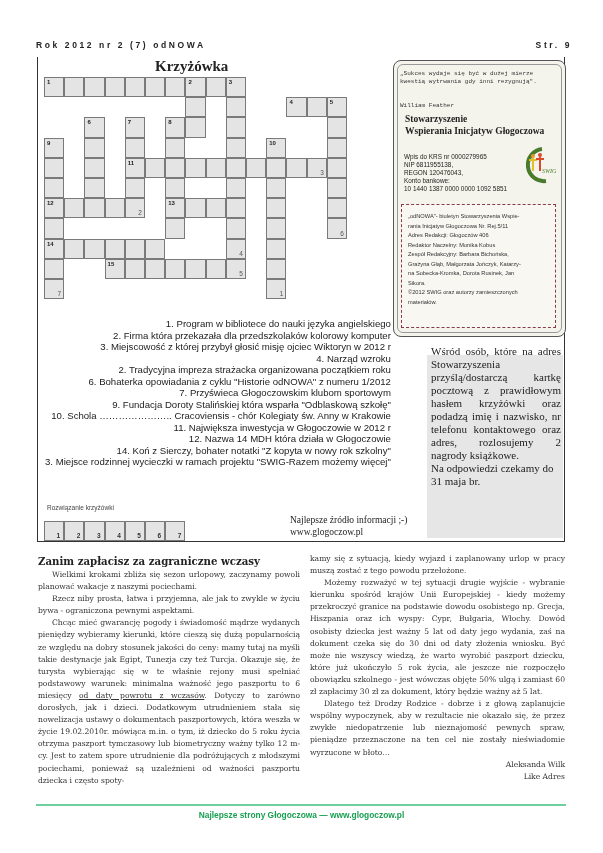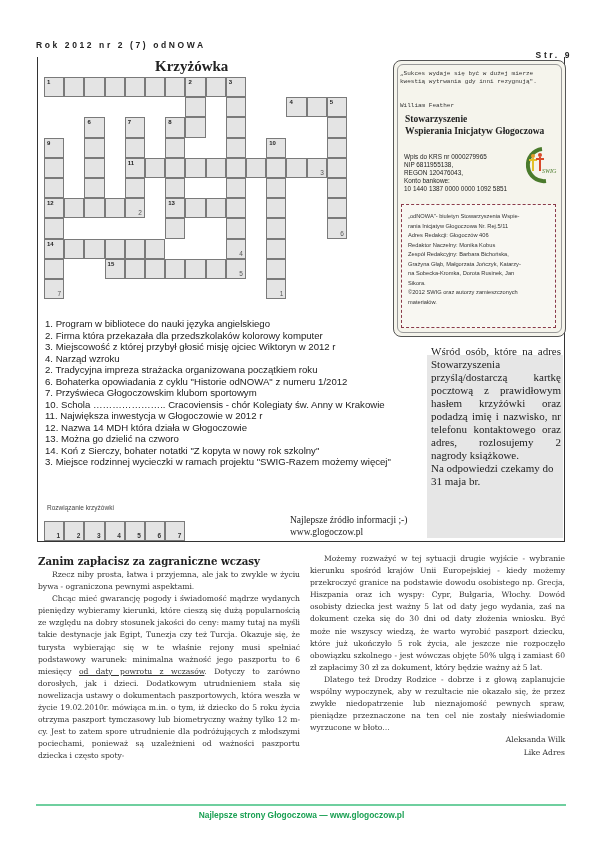--- a/index.html
+++ b/index.html
@@ -1,32 +1,32 @@
 <!DOCTYPE html>
 <html><head>
 <meta charset="utf-8">
 <style>
   * { box-sizing: border-box; margin: 0; padding: 0; }
   html, body { width: 603px; height: 853px; background: #ffffff; overflow: hidden; }
   body { position: relative; font-family: "Liberation Sans", sans-serif; color: #222; }
 
   .header { position: absolute; top: 40px; left: 36px; width: 536px; height: 14px; font-family: "Liberation Sans", sans-serif; font-weight: bold; font-size: 8.5px; letter-spacing: 2.6px; color: #222; }
   .header .left { position: absolute; left: 0; top: 0; }
-  .header .right { position: absolute; right: 0; top: 10px; margin-left: 39px; }
+  .header .right { position: absolute; right: 0; top: 0; margin-left: 39px; }
 
   .frame { position: absolute; left: 37px; top: 57px; width: 528px; height: 485px; border-left: 1.5px solid #333; border-right: 1.5px solid #333; border-bottom: 1.5px solid #333; }
 
   .cw-title { position: absolute; left: 155px; top: 58px; font-family: "Liberation Serif", serif; font-weight: bold; font-size: 15px; color: #222; }
 
   .grid { position: absolute; left: 44px; top: 77px; width: 320px; height: 230px; }
   .cell { position: absolute; width: 20.2px; height: 20.2px; background: #e4e4e4; border: 0.8px solid #7a7a7a; }
   .cell .num { position: absolute; left: 2px; top: 1px; font-size: 6px; font-weight: bold; color: #222; }
   .cell .mark { position: absolute; right: 2px; bottom: 1px; font-size: 6.5px; color: #555; }
 
-  .clues { position: absolute; left: 45px; top: 318px; font-size: 9.6px; line-height: 11.5px; color: #222; }
+  .clues { position: absolute; left: 45px; top: 318px; font-size: 9.6px; line-height: 11.5px; color: #222; text-align: right; }
   .clues div { white-space: nowrap; }
 
   .sol-label { position: absolute; left: 47px; top: 504px; font-size: 6.5px; color: #444; }
   .sol-row { position: absolute; left: 44px; top: 521px; display: flex; }
   .sol-cell { width: 20.2px; height: 20.2px; background: #e4e4e4; border: 0.8px solid #7a7a7a; position: relative; }
   .sol-cell span { position: absolute; right: 3px; bottom: 1px; font-size: 6.5px; font-weight: bold; color: #333; }
 
   .source { position: absolute; left: 290px; top: 514px; font-family: "Liberation Serif", serif; font-size: 9.5px; line-height: 12px; color: #222; }
 
   
@@ -200,24 +200,24 @@
   </div>
 
 <div class="clues" id="clues">
     <div>1. Program w bibliotece do nauki języka angielskiego</div>
     <div>2. Firma która przekazała dla przedszkolaków kolorowy komputer</div>
     <div>3. Miejscowość z której przybył głosić misję ojciec Wiktoryn w 2012 r</div>
     <div>4. Narząd wzroku</div>
     <div>2. Tradycyjna impreza strażacka organizowana początkiem roku</div>
     <div>6. Bohaterka opowiadania z cyklu "Historie odNOWA" z numeru 1/2012</div>
     <div>7. Przyświeca Głogoczowskim klubom sportowym</div>
+    <div>9. Fundacja Doroty Stalińskiej która wsparła "Odblaskową szkołę"</div>
     <div>10. Schola ………………….. Cracoviensis - chór Kolegiaty  św. Anny w Krakowie</div>
     <div>11. Największa inwestycja w Głogoczowie w 2012 r</div>
     <div>12. Nazwa 14 MDH która działa w Głogoczowie</div>
-    <div>13. Można go dzielić na czworo</div>
     <div>14. Koń z Sierczy, bohater notatki "Z kopyta w nowy rok szkolny"</div>
     <div>3. Miejsce rodzinnej wycieczki w ramach projektu "SWIG-Razem możemy więcej"</div>
   </div>
 
 <div class="sol-label">Rozwiązanie krzyżówki</div>
 <div class="sol-row" id="sol-row">
     <div class="sol-cell">
       <span>1</span>
     </div>
     <div class="sol-cell">
@@ -282,24 +282,26 @@
   </div>
 
 <div class="contest"></div>
 <div class="contest-text">
   <div>Wśród osób, które na adres Stowarzyszenia przyślą/dostarczą kartkę pocztową z prawidłowym hasłem krzyżówki oraz podadzą imię i nazwisko, nr telefonu kontaktowego oraz adres, rozlosujemy 2 nagrody książkowe.</div>
   <div style="text-align:left">Na odpowiedzi czekamy do 31 maja br.</div>
 </div>
 
 <div class="article-title">Zanim zapłacisz za zagraniczne wczasy</div>
 <div class="col col1">
+  <p>Wielkimi krokami zbliża się sezon urlopowy, zaczynamy powoli planować wakacje z naszymi pociechami.</p>
   <p>Rzecz niby prosta, łatwa i przyjemna, ale jak to zwykle w życiu bywa - ograniczona pewnymi aspektami.</p>
   <p><span>Chcąc mieć gwarancję pogody i świadomość mądrze wydanych pieniędzy wybieramy kierunki, które cieszą się dużą popularnością ze względu na dobry stosunek jakości do ceny: mamy tutaj na myśli takie destynacje jak Egipt, Tunezja czy też Turcja. Okazuje się, że turysta wybierając się w te właśnie rejony musi spełniać podstawowy warunek: minimalna ważność jego paszportu to 6 miesięcy </span><span class="underline">od daty powrotu z wczasów</span><span>. Dotyczy to zarówno dorosłych, jak i dzieci. Dodatkowym utrudnieniem stała się nowelizacja ustawy o dokumentach paszportowych, która weszła w życie 19.02.2010r. mówiąca m.in. o tym, iż dziecko do 5 roku życia otrzyma paszport tymczasowy lub biometryczny ważny tylko 12 m-cy. Jest to zatem spore utrudnienie dla podróżujących z młodszymi pociechami, ponieważ są uzależnieni od ważności paszportu dziecka i często spoty-</span></p>
 </div>
 <div class="col col2">
+  <p class="noindent">kamy się z sytuacją, kiedy wyjazd i zaplanowany urlop w pracy muszą zostać z tego powodu przełożone.</p>
   <p>Możemy rozważyć w tej sytuacji drugie wyjście - wybranie kierunku spośród krajów Unii Europejskiej - kiedy możemy przekroczyć granice na podstawie dowodu osobistego np. Grecja, Hiszpania oraz ich wyspy: Cypr, Bułgaria, Włochy. Dowód osobisty dziecka jest ważny 5 lat od daty jego wydania, zaś na dokument czeka się do 30 dni od daty złożenia wniosku. Być może nie wszyscy wiedzą, że warto wyrobić paszport dziecku, które już ukończyło 5 rok życia, ale jeszcze nie rozpoczęło obowiązku szkolnego - jest wówczas objęte 50% ulgą i zamiast 60 zł zapłacimy 30 zł za dokument, który będzie ważny aż 5 lat.</p>
   <p>Dlatego też Drodzy Rodzice - dobrze i z głową zaplanujcie wspólny wypoczynek, aby w rezultacie nie okazało się, że przez zwykłe niedopatrzenie lub nieznajomość pewnych spraw, pieniądze przeznaczone na ten cel nie zostały nieświadomie wyrzucone w błoto…</p>
   <p class="sign noindent">Aleksanda Wilk</p>
   <p class="sign noindent">Like Adres</p>
 </div>
 
 <div class="footer-line"></div>
 <div class="footer-text">Najlepsze strony Głogoczowa — www.glogoczow.pl</div>
 
 </body></html>

